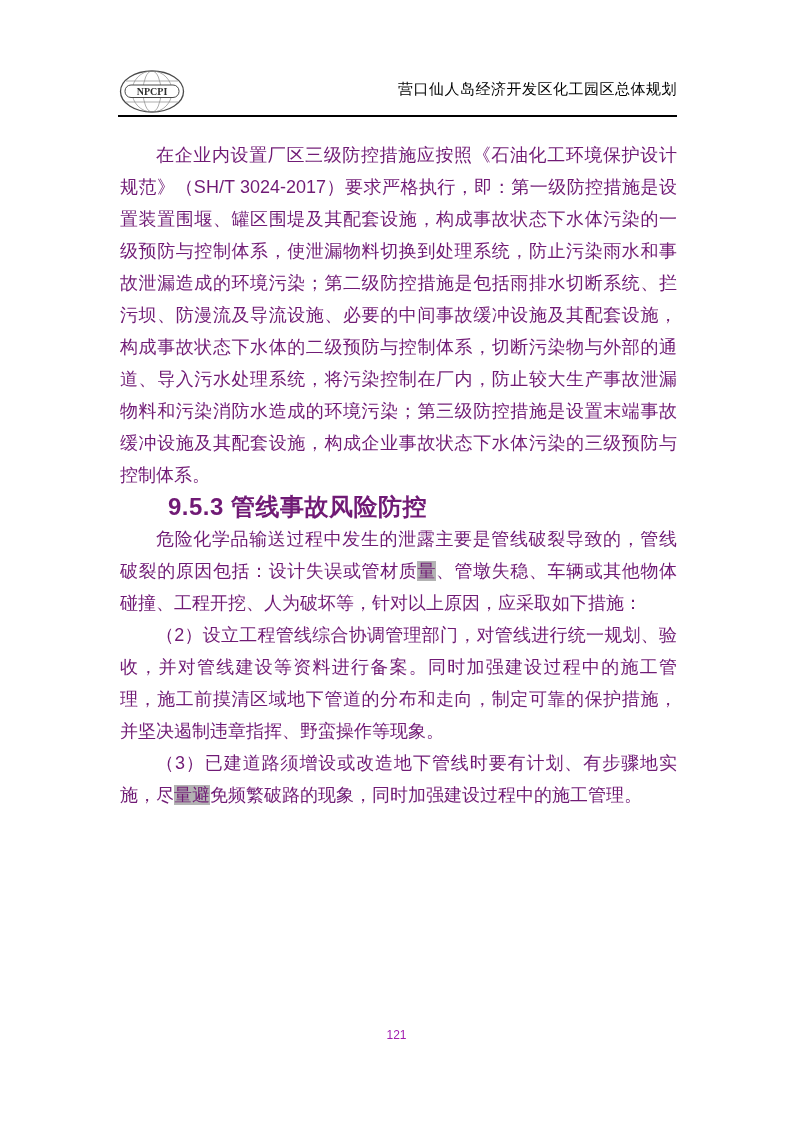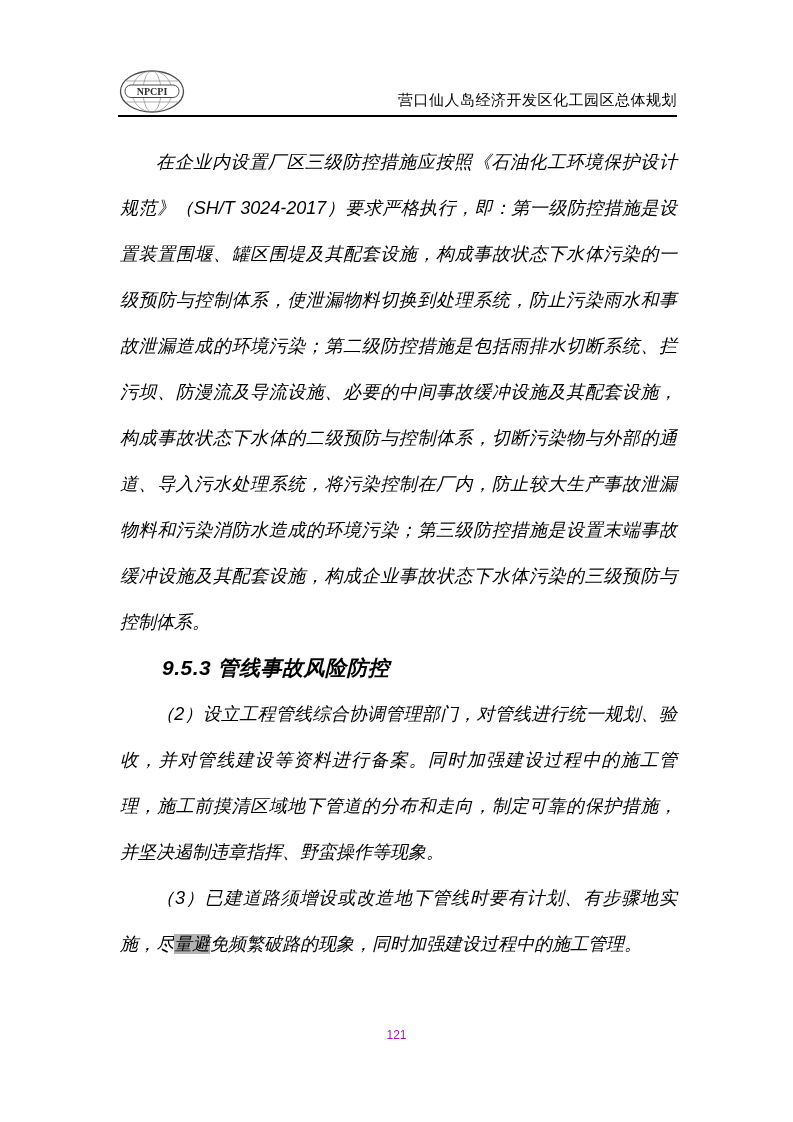--- a/index.html
+++ b/index.html
@@ -23,41 +23,40 @@
     justify-content: space-between;
     align-items: flex-end;
     box-sizing: border-box;
   }
   .logo { width: 68px; height: 47px; display: block; }
   .header-title {
     font-family: "Liberation Serif", serif;
     font-size: 15px;
     letter-spacing: 0.5px;
     color: #000;
-    padding-bottom: 5px;
+    padding-bottom: 16px;
     white-space: nowrap;
   }
   .doc-body {
     position: absolute;
     left: 120px;
     top: 139px;
     width: 557px;
     font-size: 18px;
-    line-height: 46px;
+    line-height: 32px;
     text-align: justify;
-    color: #000000;
-    font-style: italic;
+    color: #701a75;
   }
   .doc-body p, .doc-body h3 {
     margin: 0;
     padding: 0;
     text-indent: 2em;
   }
   .doc-body h3 {
-    font-size: 21px;
+    font-size: 24px;
     font-weight: 700;
     letter-spacing: 0.5px;
   }
   .hl { background: var(--hl, #b3b3b3); }
   .footer {
     position: absolute;
     left: 0;
     top: 1028px;
     width: 793px;
     text-align: center;
@@ -79,20 +78,21 @@
       <line x1="8" y1="34" x2="60" y2="34" stroke="#8a8a8a" stroke-width="0.7"></line>
       <rect x="7" y="17" width="54" height="12.5" rx="6" fill="#ffffff" stroke="#4a4a4a" stroke-width="1"></rect>
       <text x="34" y="27" text-anchor="middle" font-size="10" font-weight="bold" fill="#2e2e2e" font-family="Liberation Serif, serif">NPCPI</text>
     </svg>
     <div class="header-title">营口仙人岛经济开发区化工园区总体规划</div>
   </div>
 
   <div class="doc-body">
     <p>在企业内设置厂区三级防控措施应按照《石油化工环境保护设计规范》（SH/T 3024-2017）要求严格执行，即：第一级防控措施是设置装置围堰、罐区围堤及其配套设施，构成事故状态下水体污染的一级预防与控制体系，使泄漏物料切换到处理系统，防止污染雨水和事故泄漏造成的环境污染；第二级防控措施是包括雨排水切断系统、拦污坝、防漫流及导流设施、必要的中间事故缓冲设施及其配套设施，构成事故状态下水体的二级预防与控制体系，切断污染物与外部的通道、导入污水处理系统，将污染控制在厂内，防止较大生产事故泄漏物料和污染消防水造成的环境污染；第三级防控措施是设置末端事故缓冲设施及其配套设施，构成企业事故状态下水体污染的三级预防与控制体系。</p>
     <h3>9.5.3 管线事故风险防控</h3>
+    <p><span>危险化学品输送过程中发生的泄露主要是管线破裂导致的，管线破裂的原因包括：设计失误或管材质</span><span class="hl">量</span><span>、管墩失稳、车辆或其他物体碰撞、工程开挖、人为破坏等，针对以上原因，应采取如下措施：</span></p>
     <p>（2）设立工程管线综合协调管理部门，对管线进行统一规划、验收，并对管线建设等资料进行备案。同时加强建设过程中的施工管理，施工前摸清区域地下管道的分布和走向，制定可靠的保护措施，并坚决遏制违章指挥、野蛮操作等现象。</p>
     <p><span>（3）已建道路须增设或改造地下管线时要有计划、有步骤地实施，尽</span><span class="hl">量避</span><span>免频繁破路的现象，同时加强建设过程中的施工管理。</span></p>
   </div>
 
   <div class="footer">
     <span>121</span>
   </div>
 
 </div>
 

